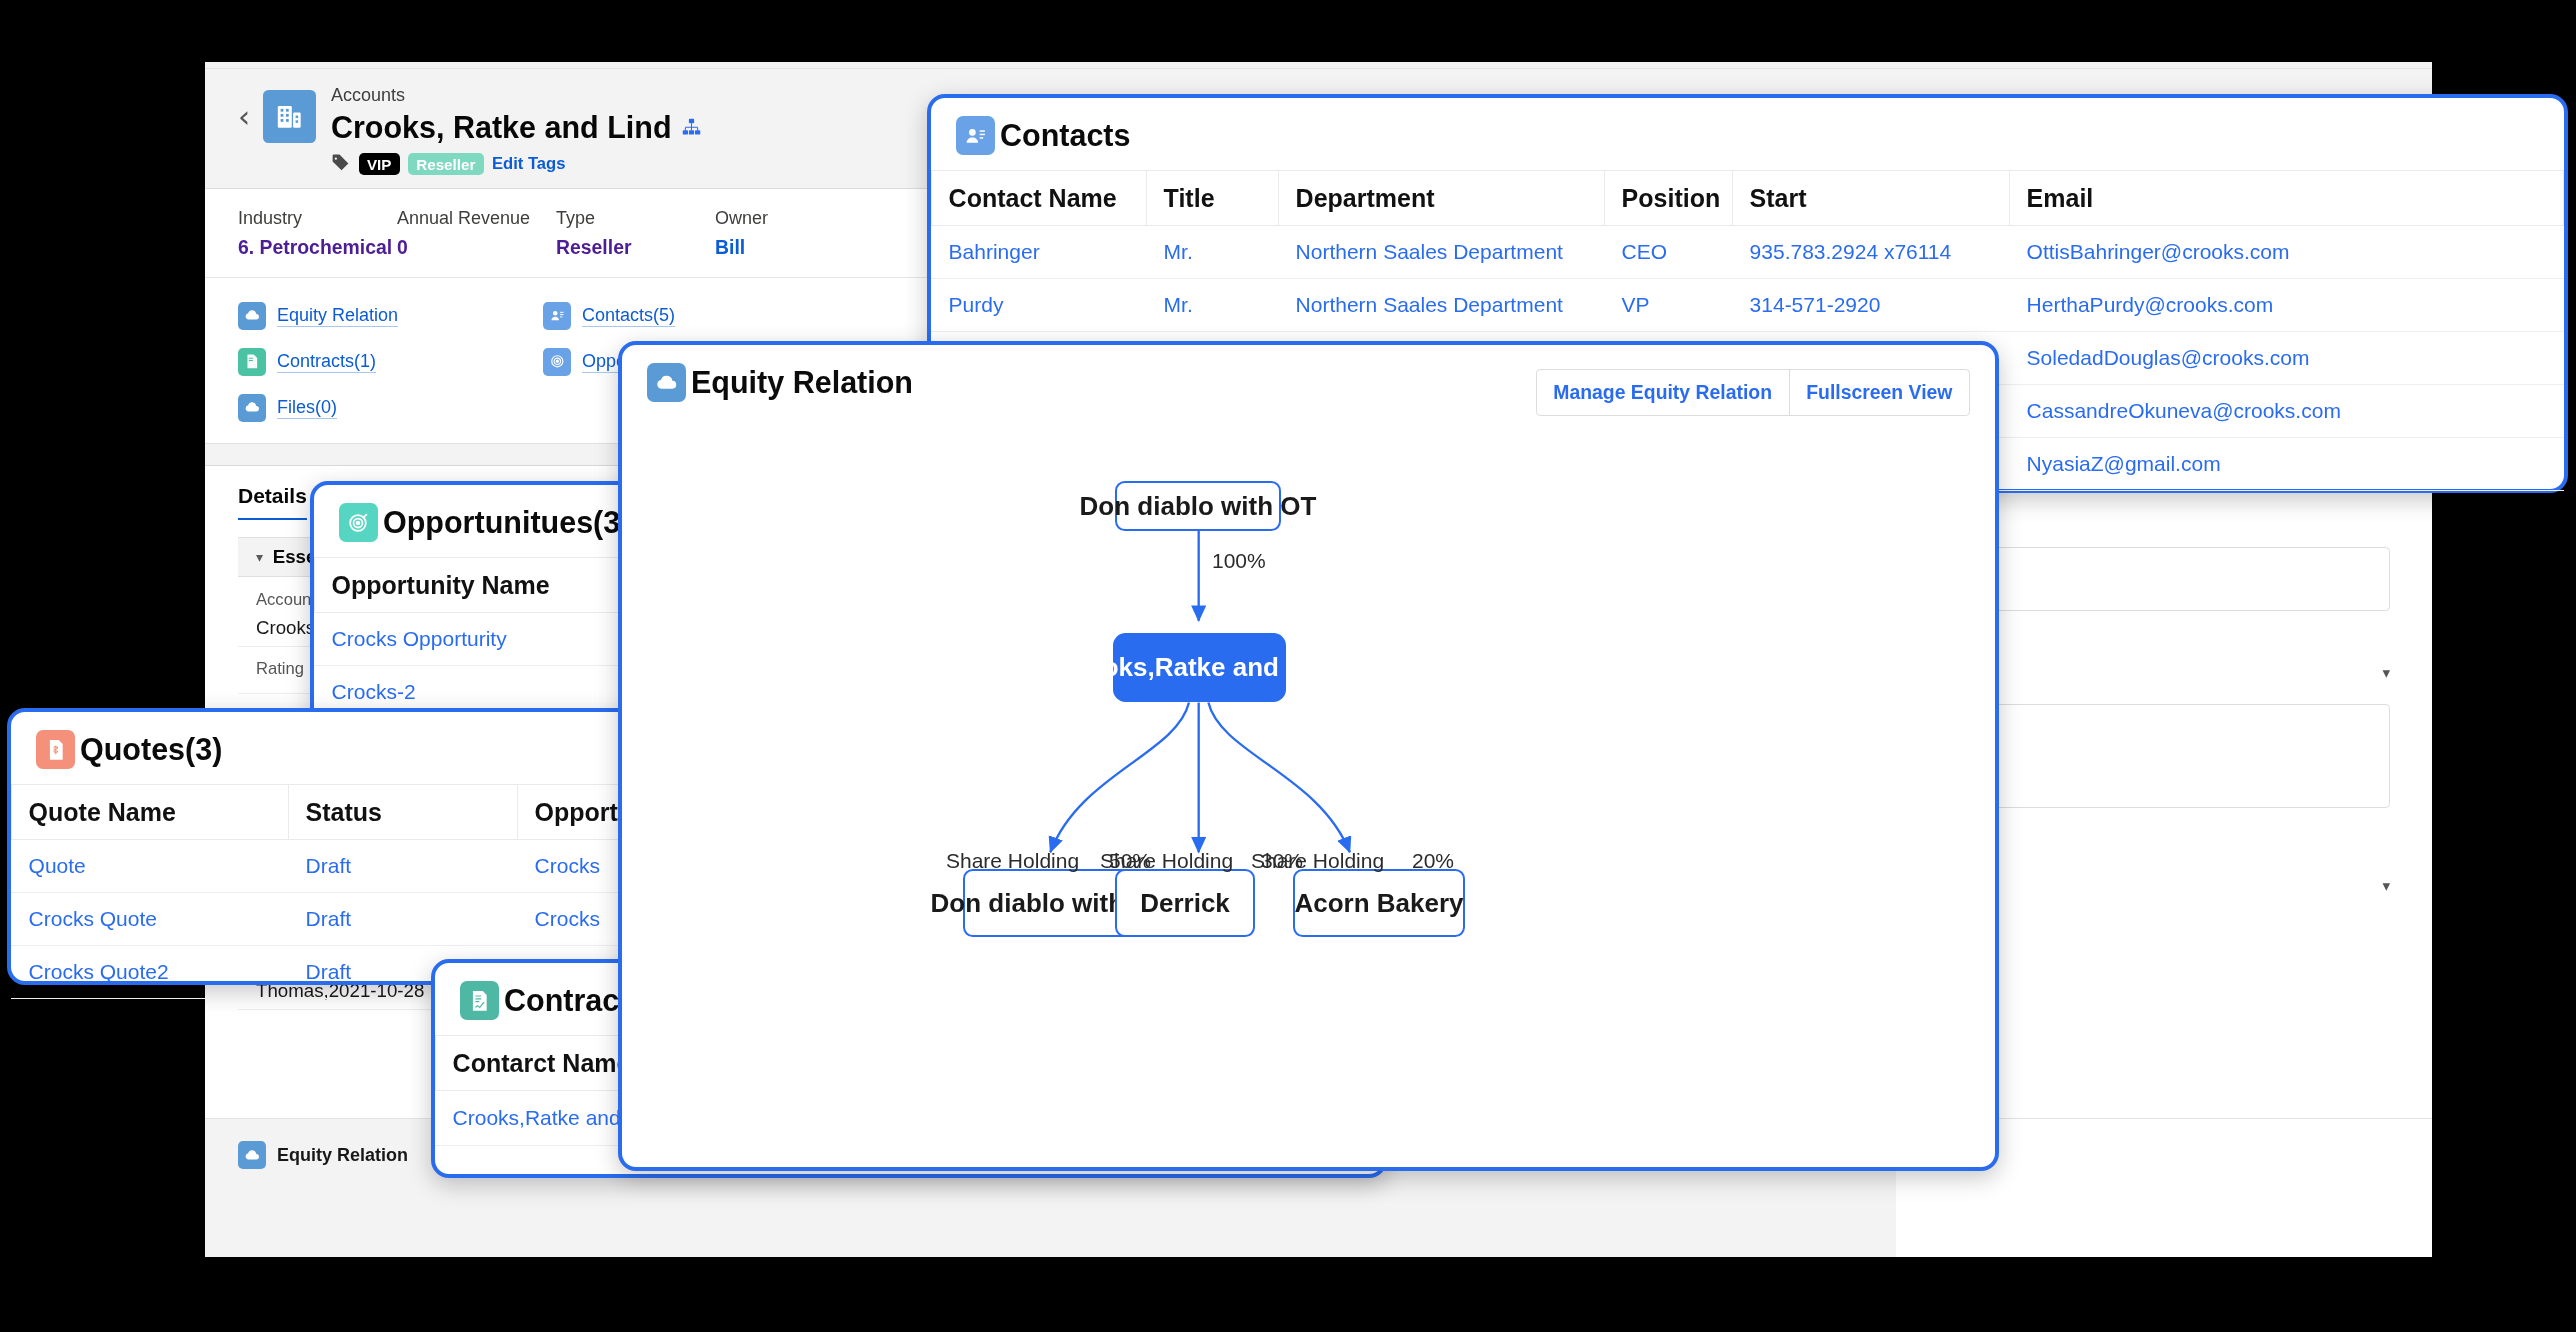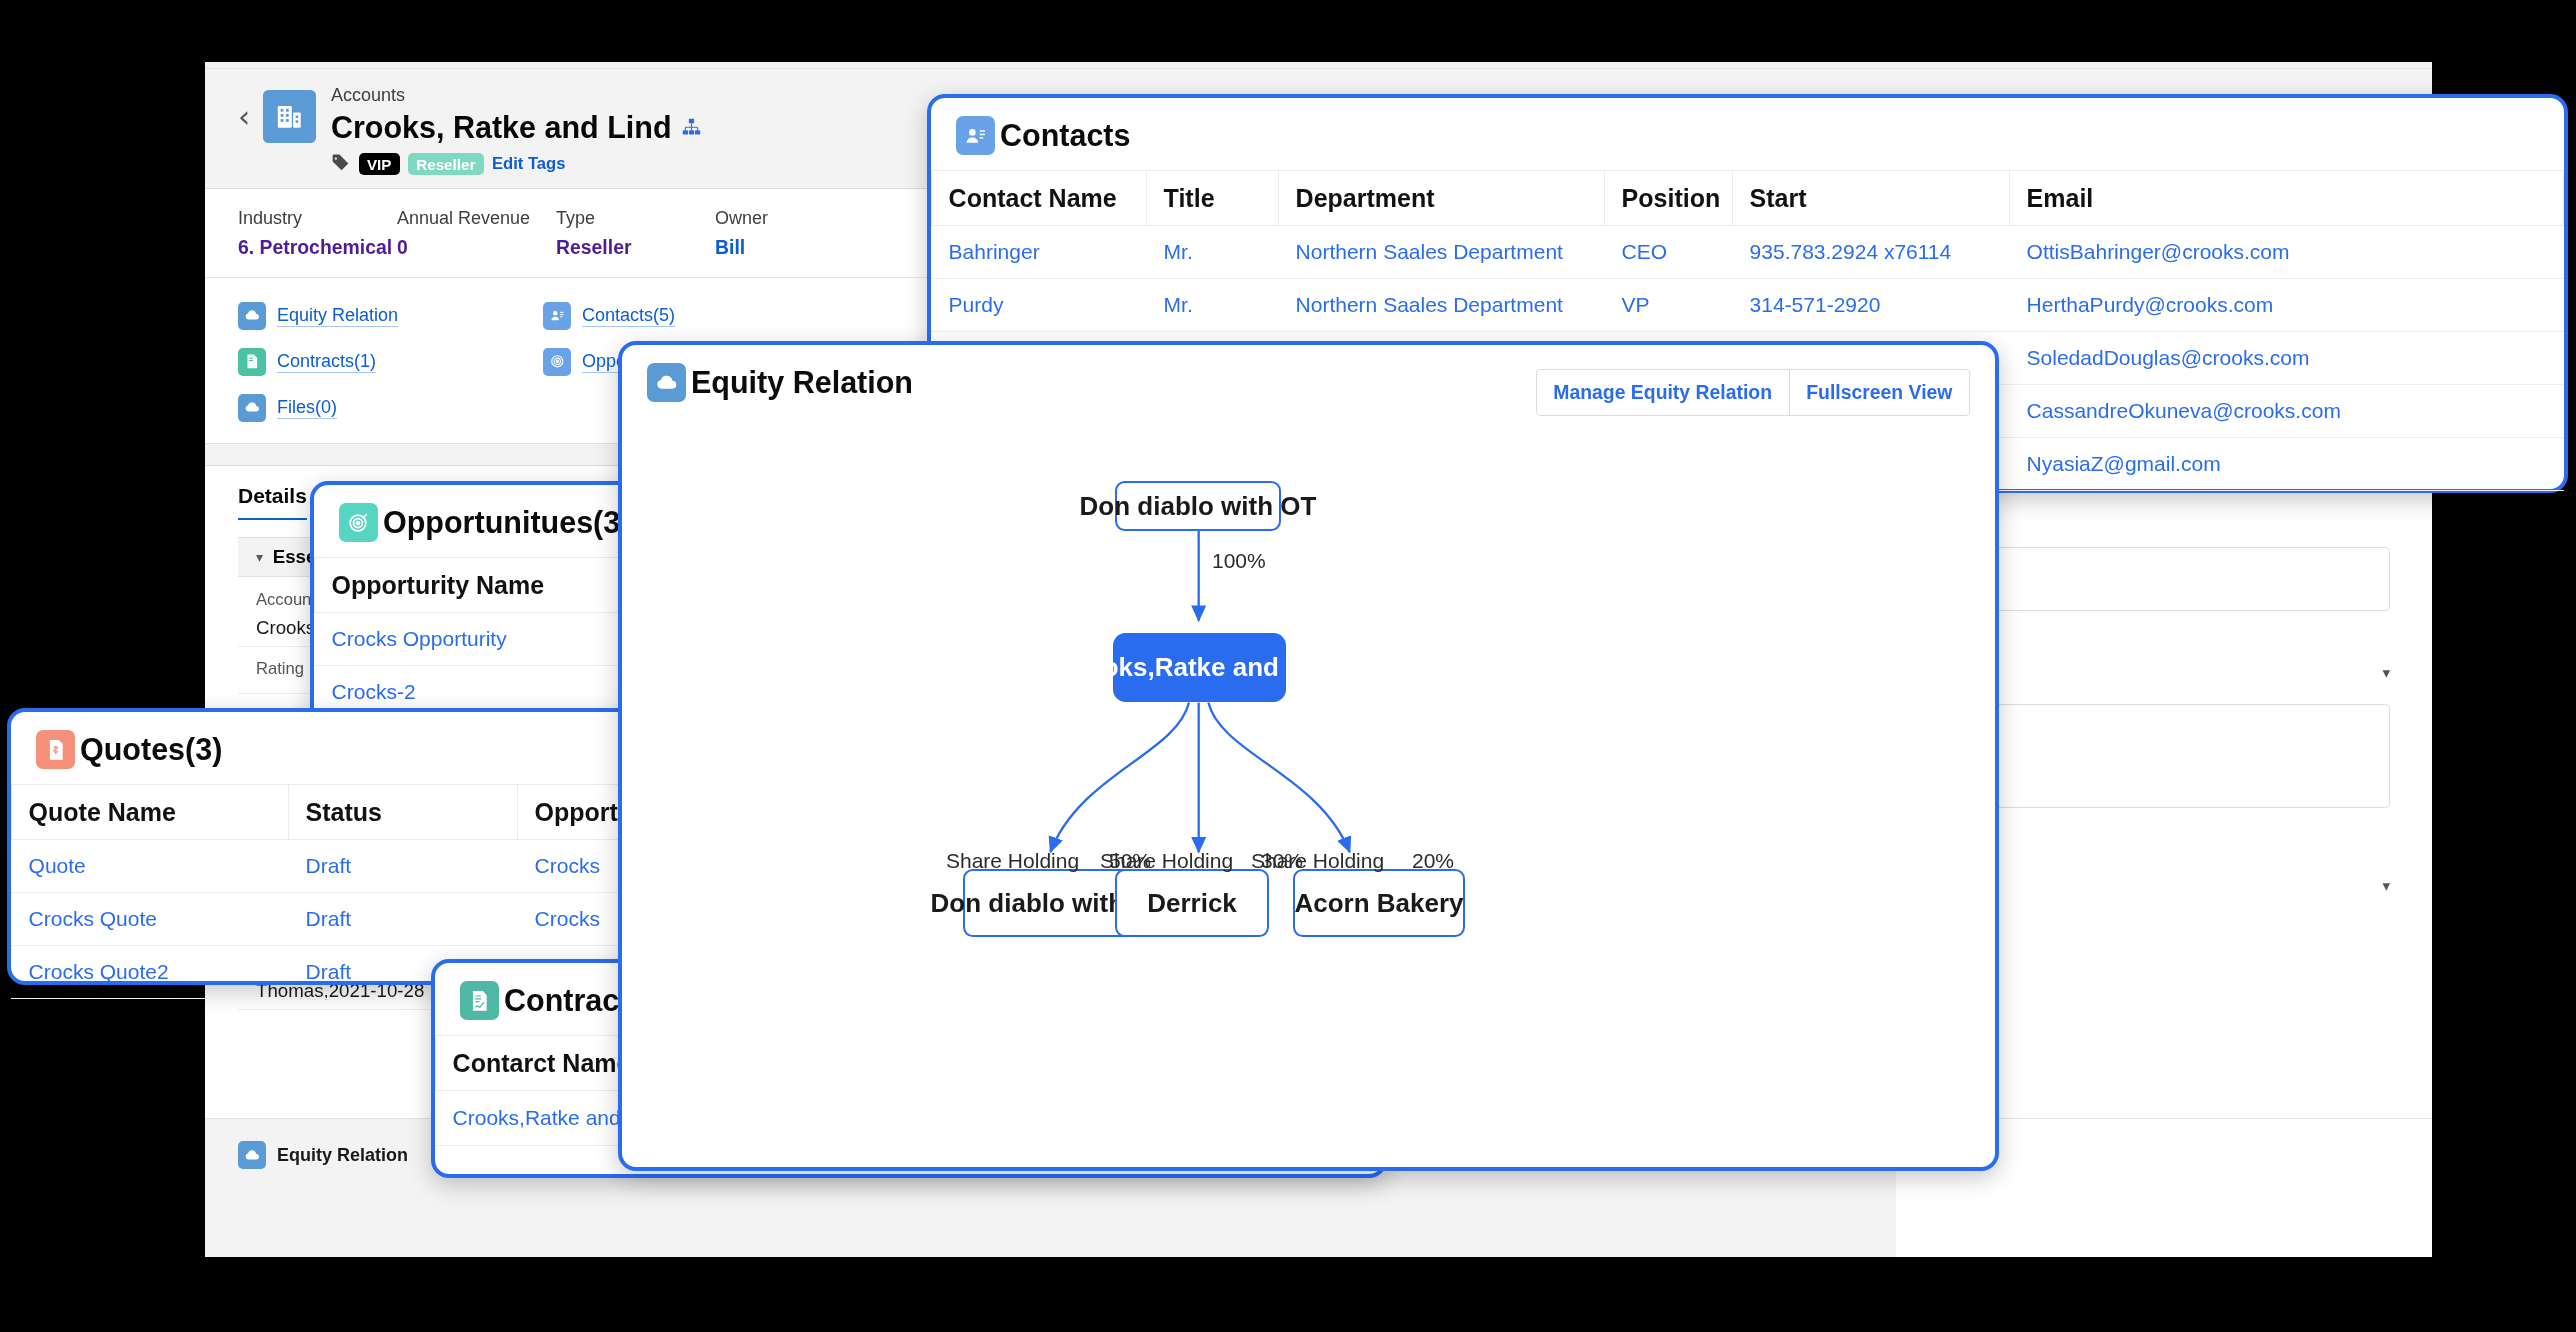--- a/index.html
+++ b/index.html
@@ -398,21 +398,21 @@
             <circle cx="11.5" cy="12.5" r="4.3"></circle>
             <circle cx="11.5" cy="12.5" r="1.4" fill="#fff"></circle>
             <path d="M16 8l4-4"></path>
           </svg>
       </span>
       <span class="card-title">Opportunitues(3)</span>
     </div>
     <table class="t">
       <tbody>
           <tr>
-        <th>Opporturity Name</th>
+        <th>Opportunity Name</th>
       </tr>
       <tr>
         <td>Crocks Opporturity</td>
       </tr>
       <tr>
         <td>Crocks-2</td>
       </tr>
     </tbody>
       </table>
   </div>
@@ -527,21 +527,21 @@
       </div>
       <div class="edge-lbl" style="left:590px; top:121px;">100%</div>
 
       <div class="node root" style="left:491px; top:205px; width:173px; height:69px;">
         <span>Crooks,Ratke and Lind</span>
       </div>
 
       <div class="node" style="left:341px; top:441px; width:172px; height:68px;">
         <span>Don diablo with OT</span>
       </div>
-      <div class="node" style="left:493px; top:441px; width:154px; height:68px;">
+      <div class="node" style="left:493px; top:441px; width:140px; height:68px;">
         <span>Derrick</span>
       </div>
       <div class="node" style="left:671px; top:441px; width:172px; height:68px;">
         <span>Acorn Bakery</span>
       </div>
     <div class="edge-lbl" style="left: 324px; top: 421px;">Share Holding</div>
         <div class="edge-lbl" style="left: 487px; top: 421px;">50%</div>
         <div class="edge-lbl" style="left: 478px; top: 421px;">Share Holding</div>
         <div class="edge-lbl" style="left: 639px; top: 421px;">30%</div>
         <div class="edge-lbl" style="left: 629px; top: 421px;">Share Holding</div>

